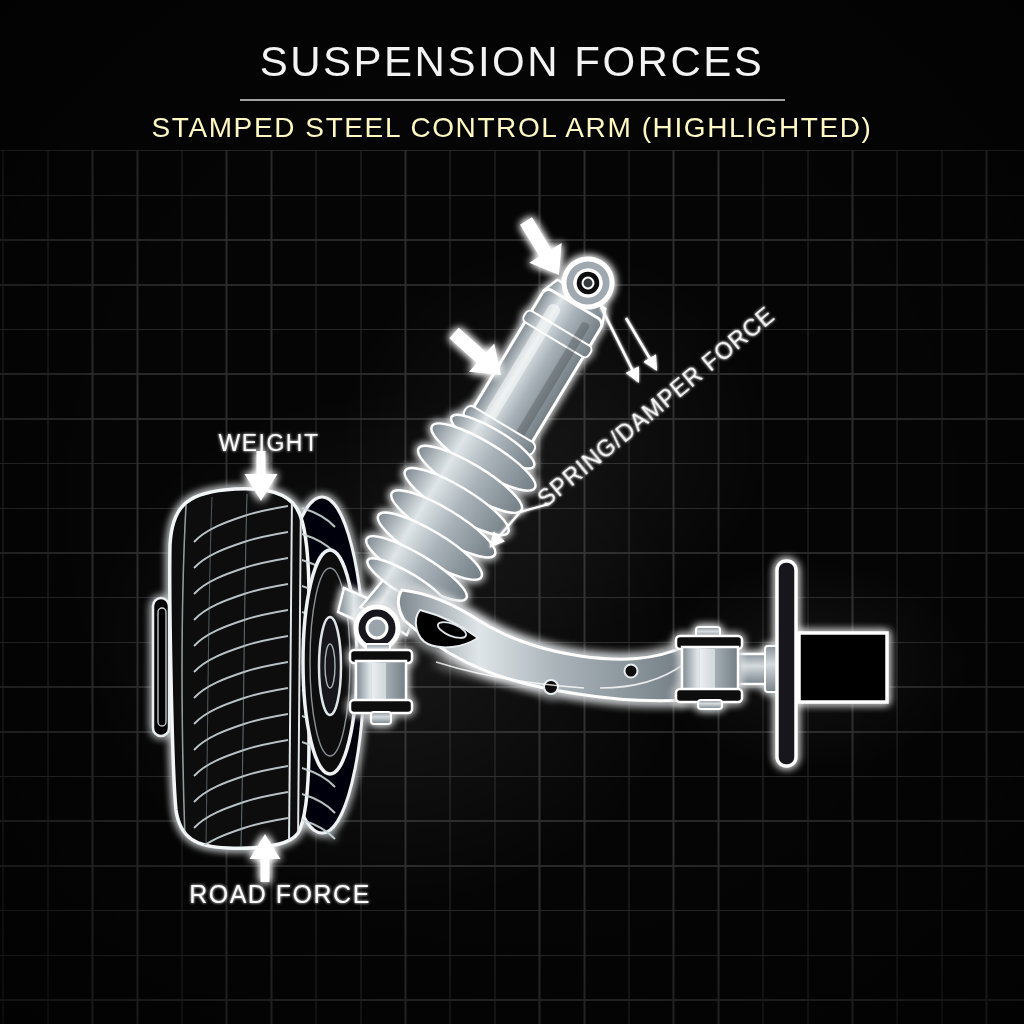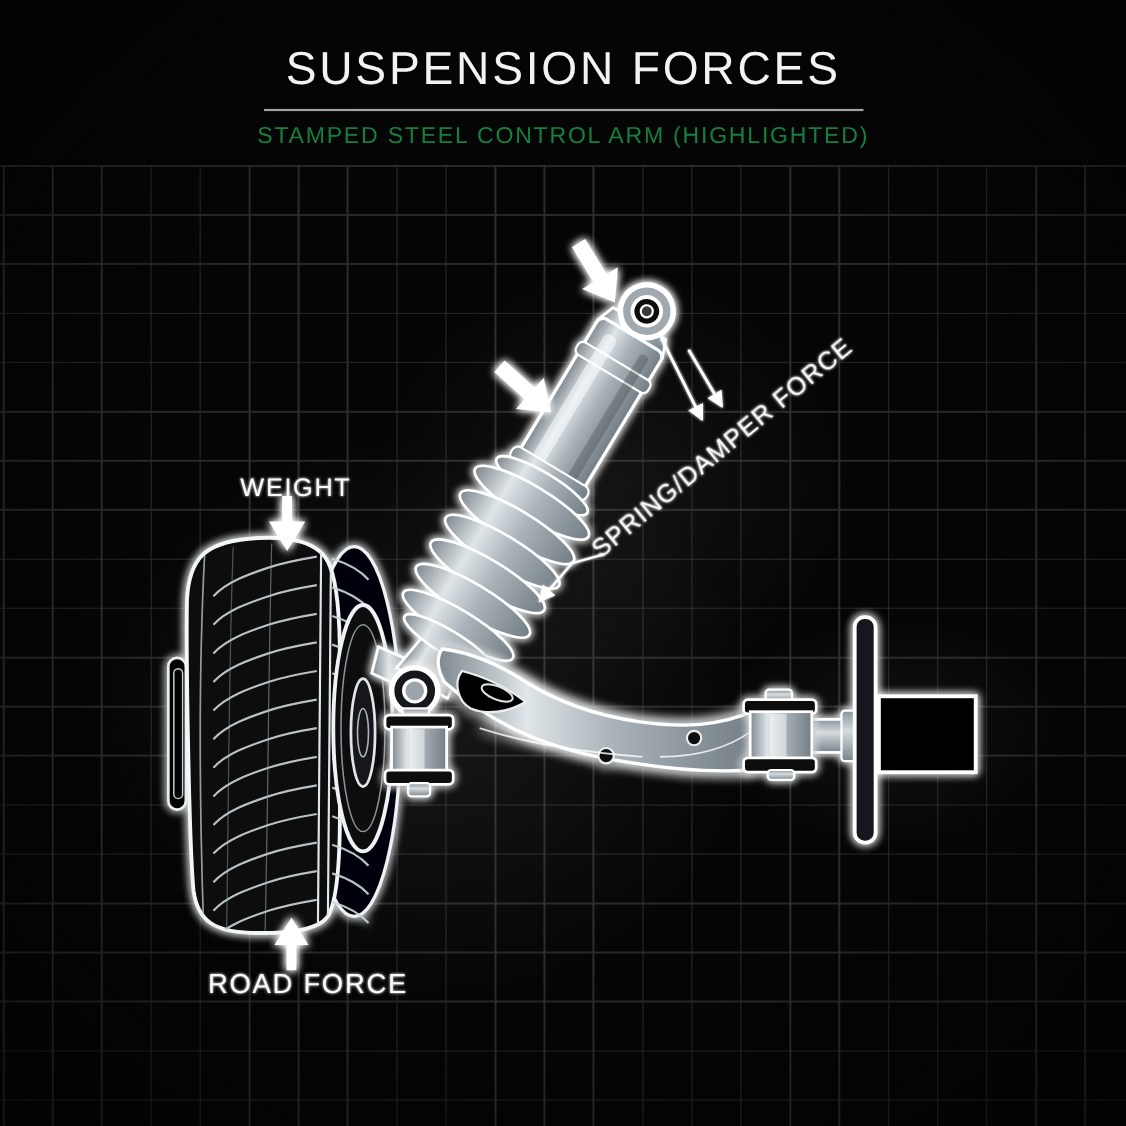--- a/index.html
+++ b/index.html
@@ -29,21 +29,21 @@
     position:absolute;inset:0;pointer-events:none;
     background:radial-gradient(circle at 512px 500px, transparent 52%, rgba(0,0,0,0.55) 100%);
   }
   header{position:absolute;top:38px;left:0;width:100%;text-align:center;z-index:5;}
   header h1{
     margin:0;font-size:42px;font-weight:400;letter-spacing:2.5px;
     color:#f3f3f3;
   }
   .divider{width:545px;height:2px;background:#bfbfbf;opacity:.85;margin:13px auto 0;}
   header h2{
-    margin:11px 0 0;font-size:21px;font-weight:400;letter-spacing:1.6px;color:#15803d;
+    margin:11px 0 0;font-size:28px;font-weight:400;letter-spacing:1.6px;color:#fef9c3;
   }
   svg{position:absolute;left:0;top:0;z-index:3;}
   text{font-family:"Liberation Sans",sans-serif;fill:#fafafa;}
 </style>
 </head>
 <body>
 
 <div id="stage">
   <div id="grid"></div>
   <div id="bloom"></div>

